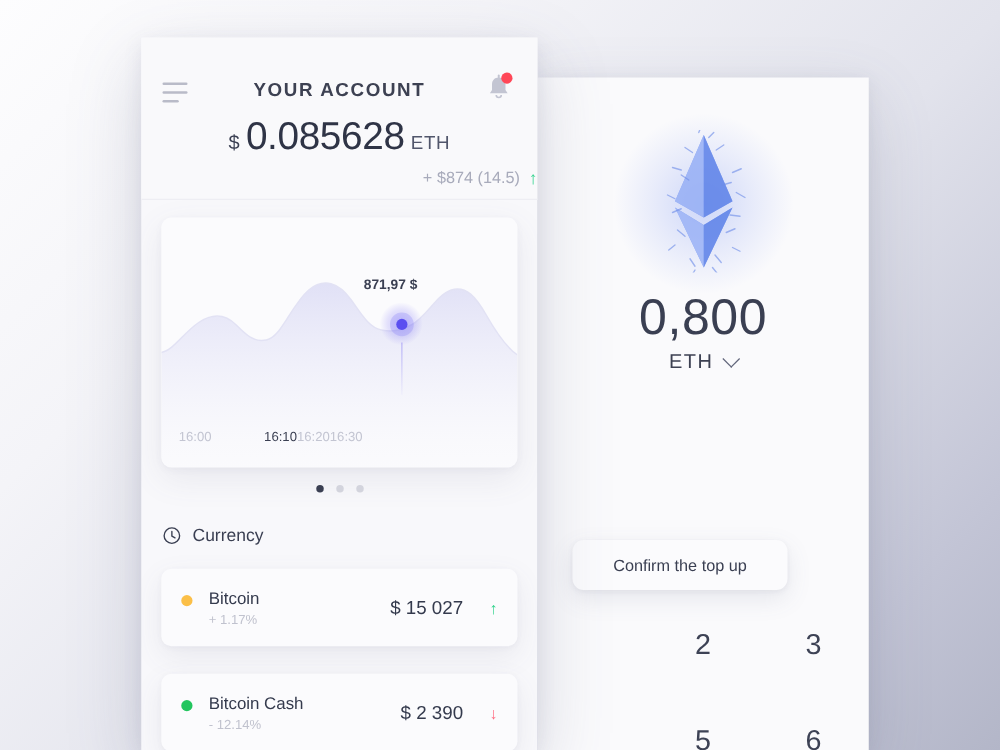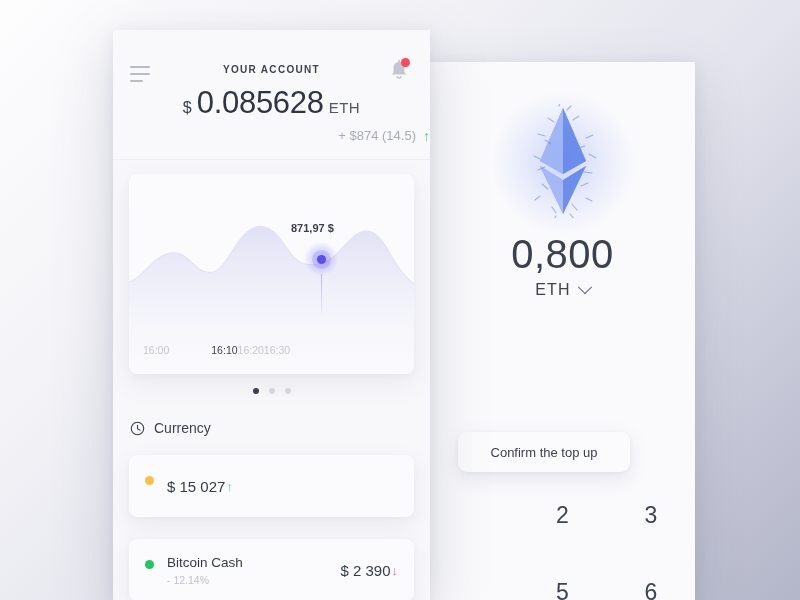--- a/index.html
+++ b/index.html
@@ -155,21 +155,21 @@
     background: #b9bbc8;
     margin-bottom: 5px;
   }
   .hamburger span:nth-child(1) { width: 20px; }
   .hamburger span:nth-child(2) { width: 20px; }
   .hamburger span:nth-child(3) { width: 13px; }
 
   .header-title {
     text-align: center;
     padding-top: 34px;
-    font-size: 10px;
+    font-size: 15px;
     letter-spacing: 1.3px;
     font-weight: bold;
     color: #3d4152;
   }
   .bell {
     position: absolute;
     right: 20px;
     top: 28px;
     width: 22px;
     height: 24px;
@@ -307,21 +307,21 @@
   .coin-card.c0 { top: 425px; }
   .coin-card.c1 { top: 509px; }
   .coin-bullet {
     width: 9px; height: 9px; border-radius: 50%;
     margin-right: 13px;
     margin-bottom: 12px;
   }
   .coin-texts { flex: 1; }
   .coin-name { font-size: 13.5px; color: #343a4d; }
   .coin-change { font-size: 10.5px; color: #c0c2ce; margin-top: 4px; }
-  .coin-price-wrap { display: flex; align-items: center; gap: 1px; }
+  .coin-price-wrap { display: flex; align-items: center; gap: 21px; }
   .coin-price { font-size: 15px; color: #343a4d; }
   .coin-arrow { font-size: 13px; line-height: 1; }
 </style>
 </head>
 <body>
 
 <div class="panel-right">
 
 
   <div class="eth-logo-wrap">
@@ -468,20 +468,24 @@
   <div class="currency-head">
     <svg width="15" height="15" viewBox="0 0 15 15">
       <circle cx="7.5" cy="7.5" r="6.2" fill="none" stroke="#3a3f52" stroke-width="1.1"></circle>
       <path d="M7.5 4.2 L7.5 7.8 L10 9.3" fill="none" stroke="#3a3f52" stroke-width="1.1" stroke-linecap="round"></path>
     </svg>
     <span class="currency-head-label">Currency</span>
   </div>
 
   <div class="coin-card c0">
     <span class="coin-bullet" style="background:#fbbf48"></span>
+    <div class="coin-texts">
+      <div class="coin-name">Bitcoin</div>
+      <div class="coin-change">+ 1.17%</div>
+    </div>
     <div class="coin-price-wrap">
       <span class="coin-price">$ 15 027</span>
       <span class="coin-arrow" style="color:#35d48f">↑</span>
     </div>
   </div>
 
   <div class="coin-card c1">
     <span class="coin-bullet" style="background:#22c55e"></span>
     <div class="coin-texts">
       <div class="coin-name">Bitcoin Cash</div>

